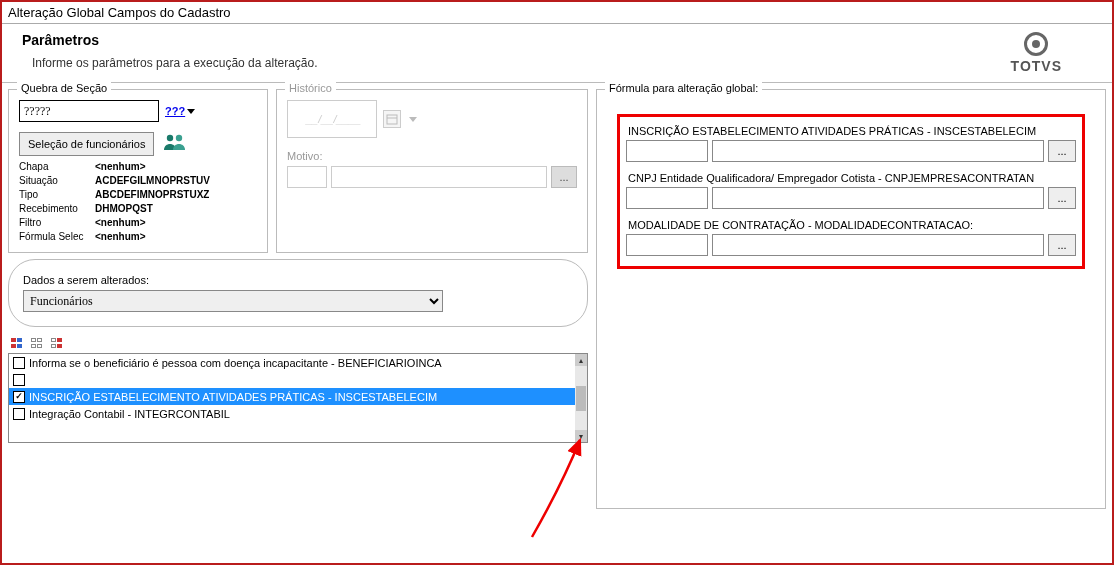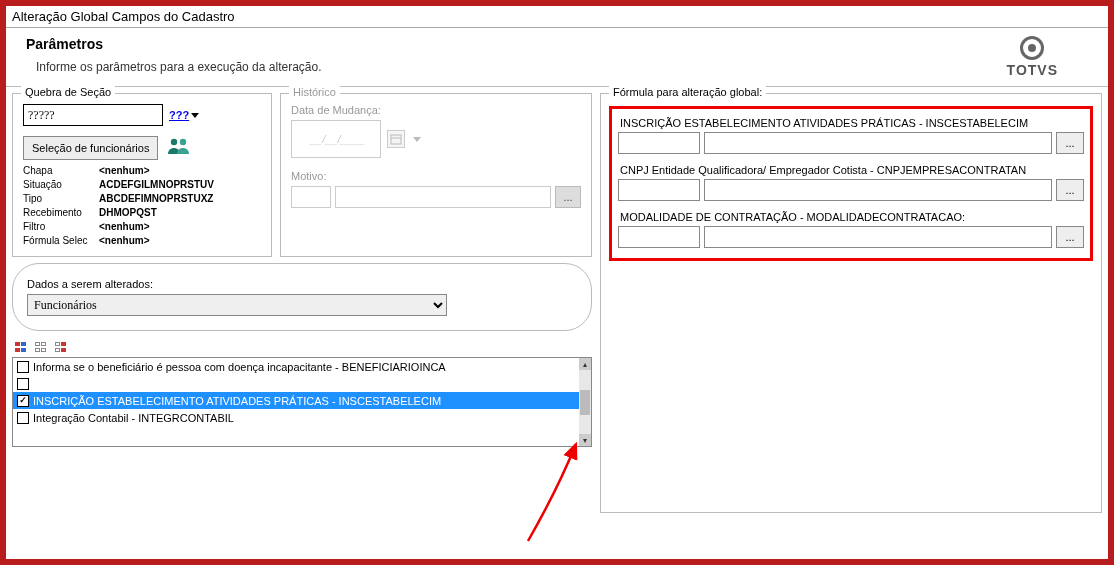--- a/index.html
+++ b/index.html
@@ -1,17 +1,17 @@
 <!DOCTYPE html>
 <html><head>
 <meta charset="utf-8">
 <style>
   * { box-sizing: border-box; }
   html, body { margin: 0; padding: 0; font-family: Tahoma, Arial, sans-serif; font-size: 11px; color: #000; background: #fff; }
-  .window { width: 1114px; height: 565px; border: 6px solid #b91c1c; position: relative; overflow: hidden; }
+  .window { width: 1114px; height: 565px; border: 2px solid #b91c1c; position: relative; overflow: hidden; }
   .titlebar { padding: 3px 6px; font-size: 13px; border-bottom: 1px solid #aaa; }
   .header { display: flex; justify-content: space-between; align-items: flex-start; padding: 8px 20px 8px 20px; border-bottom: 1px solid #bbb; }
   .header-left { display: flex; flex-direction: column; gap: 8px; }
   .header-title { font-size: 14px; font-weight: bold; }
   .header-sub { font-size: 12px; padding-left: 10px; color: #333; }
   .logo { display: flex; flex-direction: column; align-items: center; color: #555; padding-right: 30px; }
   .logo-ring { width: 24px; height: 24px; border: 3px solid #666; border-radius: 50%; position: relative; margin-bottom: 2px; }
   .logo-ring::after { content: ""; position: absolute; top: 5px; left: 5px; width: 8px; height: 8px; border-radius: 50%; background:#666; }
   .logo-text { font-size: 14px; font-weight: bold; letter-spacing: 1px; color: #555; }
   .body { display: flex; padding: 6px 6px 0 6px; gap: 8px; }
@@ -53,21 +53,21 @@
   .listbox { border:1px solid #888; height:90px; overflow:hidden; background:#fff; position:relative; }
   .list-inner { position:absolute; top:0; left:0; right:12px; }
   .list-item { display:flex; align-items:center; gap:4px; padding:0 4px; height:17px; font-size:11px; white-space:nowrap; overflow:hidden; }
   .list-item.sel { background:#1e90ff; color:#fff; }
   .chk { width:12px; height:12px; border:1px solid #000; display:inline-flex; align-items:center; justify-content:center; font-size:9px; line-height:9px; color:#000; background:#fff; }
   .chk.c::after{content:"✓"; font-weight:bold;}
   .list-item.sel .chk { color:#000; background:#fff; }
   .scroll-v { position:absolute; top:0; right:0; width:12px; height:100%; background:#e8e8e8; display:flex; flex-direction:column; justify-content:space-between; align-items:center; }
   .scroll-btn { width:12px; height:12px; background:#ccc; display:flex; align-items:center; justify-content:center; font-size:8px; color:#333; }
   .scroll-thumb { width:10px; height:25px; background:#bbb; margin:1px auto; }
-  .right-group { border:1px solid #bbb; padding:8px; position:relative; height:420px;}
+  .right-group { border:1px solid #bbb; padding:20px; position:relative; height:420px;}
   .right-group .group-label { top:-8px; }
   .red-box { border:3px solid #e00; padding:8px 6px; margin-top:4px; }
   .formula-block { margin-bottom: 10px; }
   .formula-label { font-size:11px; padding: 0 0 3px 2px; white-space:nowrap; overflow:hidden; }
   .formula-row { display:flex; gap:4px; }
   .formula-row input { border:1px solid #888; height:22px; font-size:11px; padding:2px; }
   .inp-small { width:82px; }
   .inp-big { flex:1; }
   .browse-btn { width:28px; height:22px; border:1px solid #888; background:#eee; display:inline-flex; align-items:center; justify-content:center; cursor:pointer; }
   .arrow-red { position:absolute; right:520px; top:430px; pointer-events:none; }
@@ -137,21 +137,20 @@
               </div>
             <div class="filters-row">
                 <div class="lbl">Fórmula Selec</div>
                 <div class="val">&lt;nenhum&gt;</div>
               </div>
           </div>
         </div>
 
         <div class="group historico">
           <div class="group-label">Histórico</div>
-          <div class="hist-label">Data de Mudança:</div>
           <div class="hist-date-row">
             <div class="hist-date">__/__/____</div>
             <div class="hist-cal">
               <svg width="12" height="12" viewBox="0 0 12 12">
                   <rect x="1" y="2" width="10" height="9" fill="none" stroke="#bbb"></rect>
                   <line x1="1" y1="5" x2="11" y2="5" stroke="#bbb"></line>
                 </svg>
             </div>
             <span class="triangle-down" style="border-top-color:#bbb"></span>
           </div>

